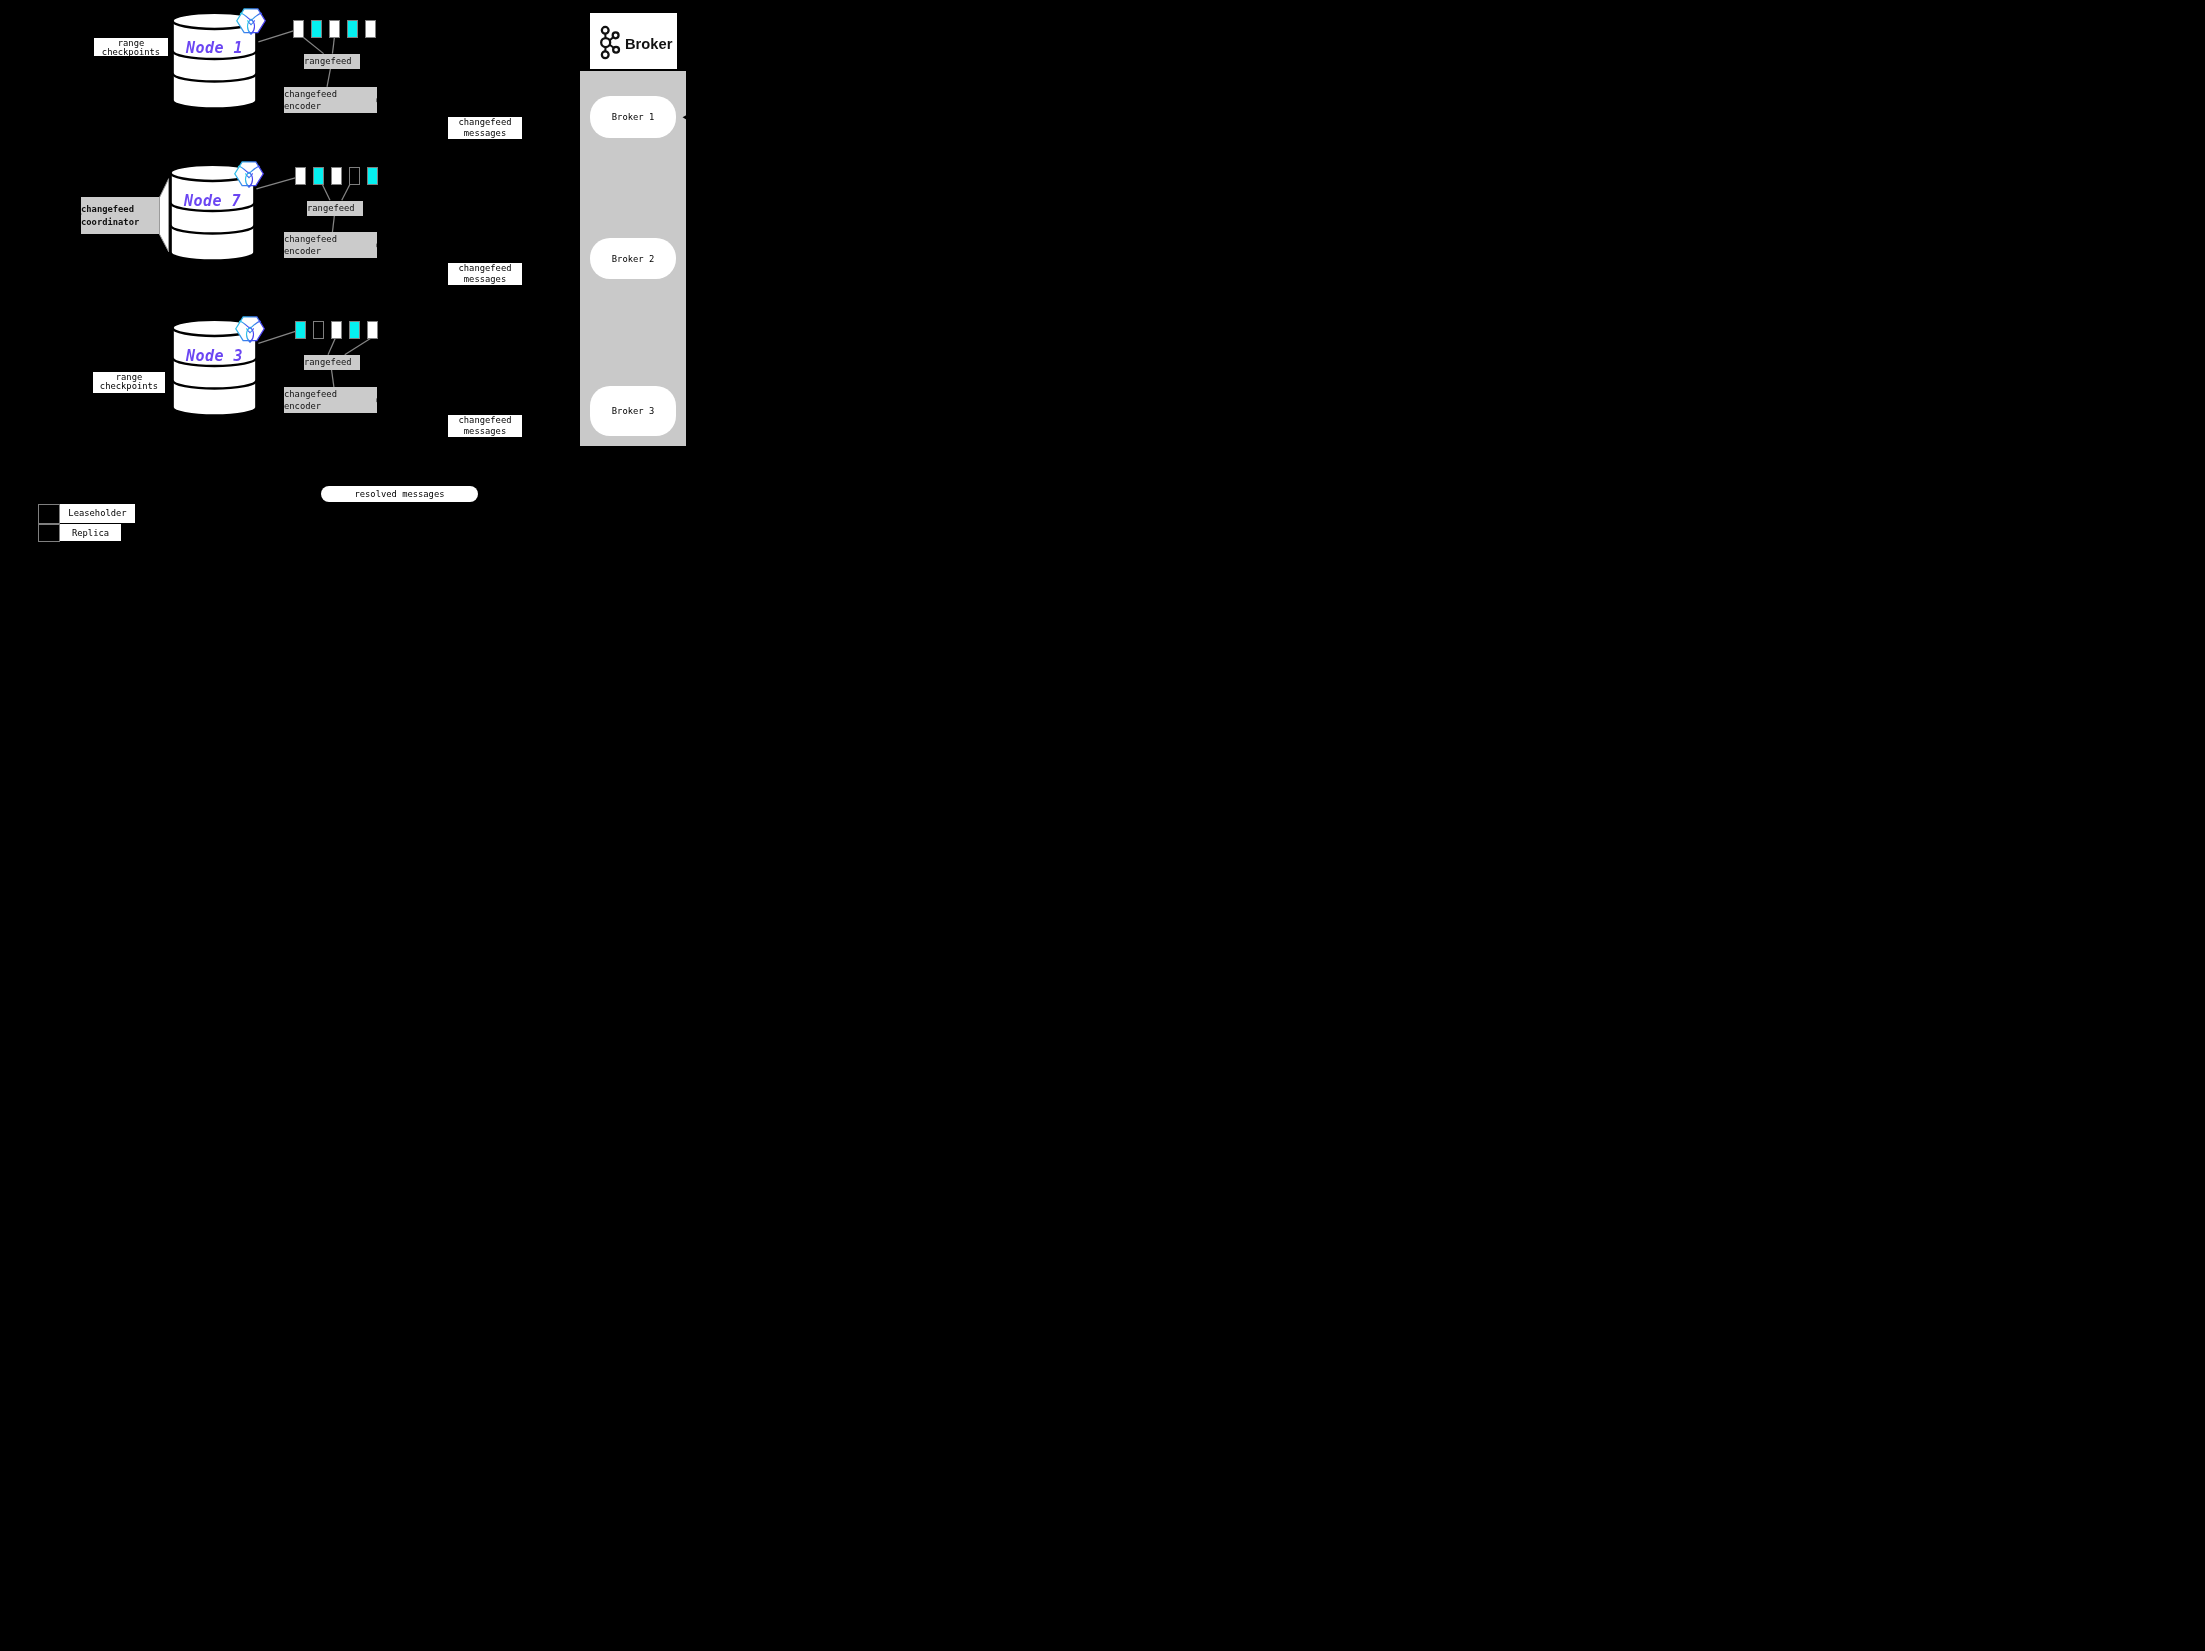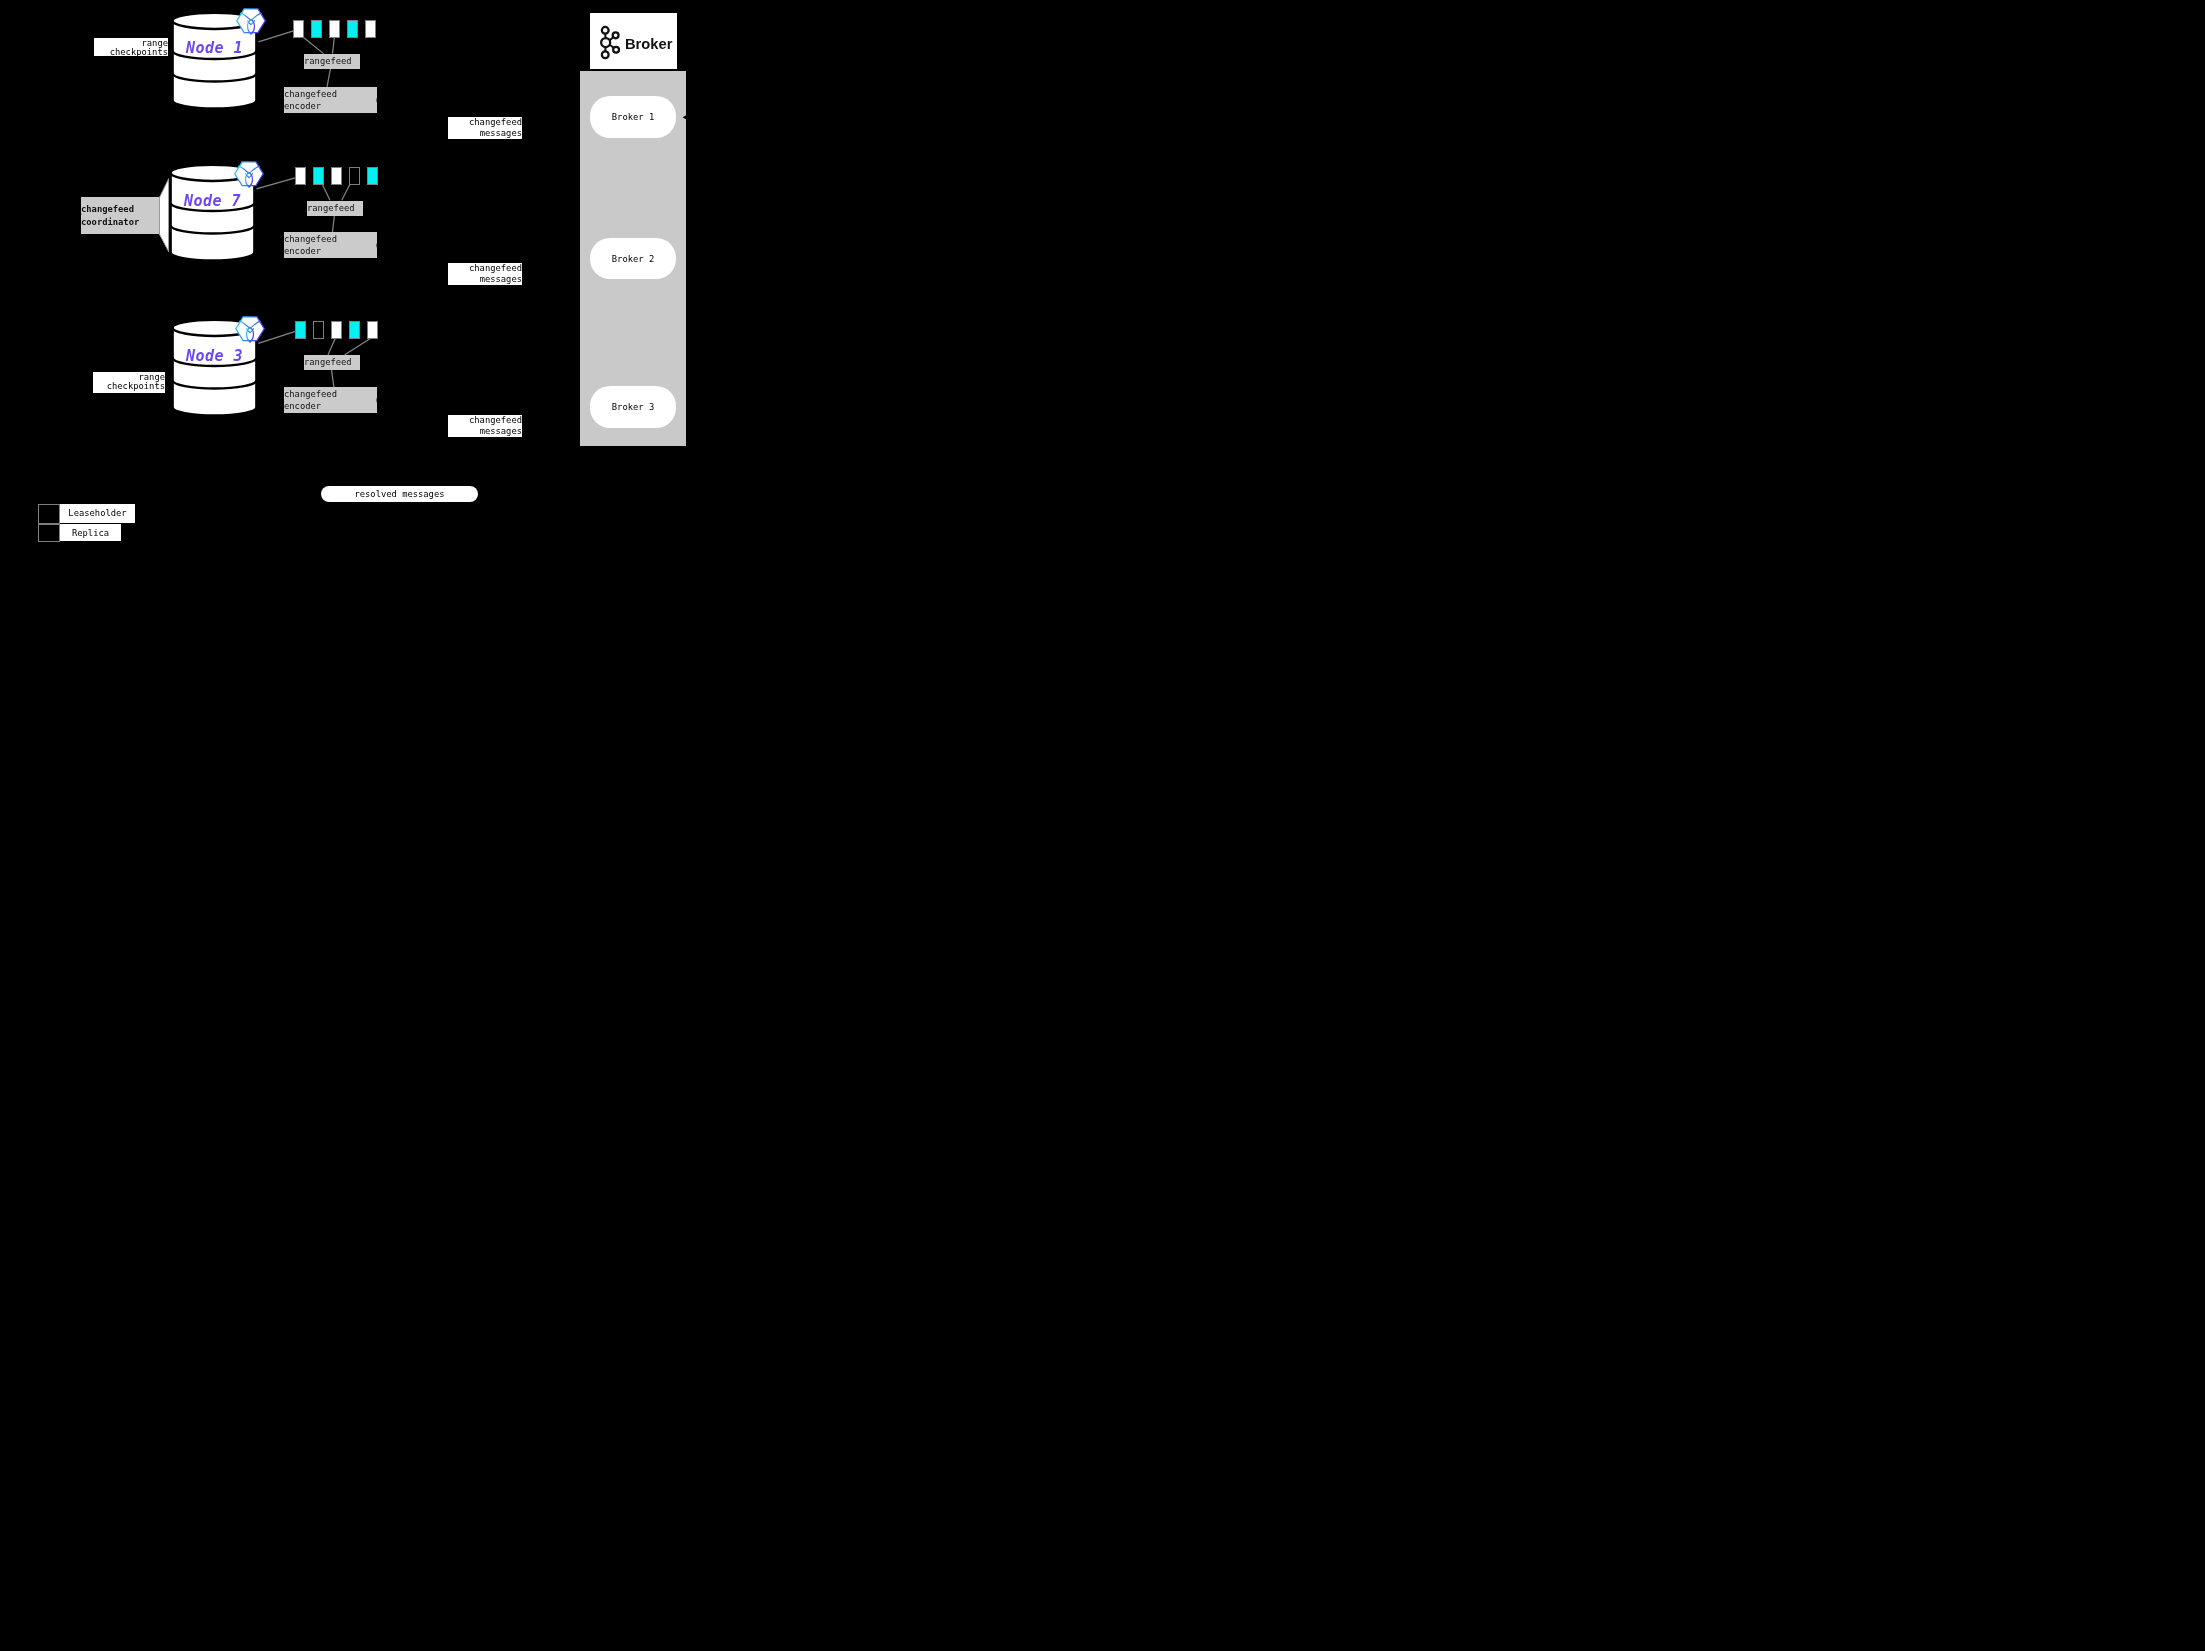--- a/index.html
+++ b/index.html
@@ -16,21 +16,21 @@
   .sq{position:absolute;width:11.3px;height:17.6px;border:1.2px solid var(--border-gray,#7f7f7f);
       box-sizing:border-box;background:transparent;z-index:2;}
   .sq.leaseholder{background:var(--leaseholder,#05f0f0);}
   .sq.replica{background:var(--replica,#fff);}
   .sq.empty{background:transparent;}
   .gray-box{position:absolute;background:var(--box-gray,#cbcbcb);color:#111;text-align:left;z-index:2;
       white-space:pre-line;}
   .rangefeed-box{width:56px;height:14.7px;font-size:8.8px;line-height:14.7px;}
   .encoder-box{width:93px;height:25.5px;font-size:8.8px;line-height:12.3px;padding-top:1px;box-sizing:border-box;}
   .coordinator-box{width:78px;height:37px;font-size:8.8px;font-weight:bold;line-height:12.3px;padding-top:6.4px;box-sizing:border-box;}
-  .white-box{position:absolute;background:#fff;color:#000;text-align:right;z-index:2;
+  .white-box{position:absolute;background:#fff;color:#000;text-align:center;z-index:2;
       white-space:pre-line;font-size:8.8px;overflow:hidden;}
   .checkpoints-1{left:94px;top:38px;width:74px;height:18px;line-height:9.6px;padding-top:0.5px;box-sizing:border-box;}
   .checkpoints-3{left:93px;top:372px;width:72px;height:20.6px;line-height:9.8px;padding-top:0.5px;box-sizing:border-box;}
   .messages{width:74px;height:22px;line-height:11px;}
   .kafka-logo-box{position:absolute;left:590px;top:13.2px;width:87px;height:56px;background:#fff;z-index:2;}
   .kafka-word{position:absolute;left:35px;top:22.6px;color:#111;
       font-family:"Liberation Sans","DejaVu Sans",sans-serif;font-weight:bold;font-size:14.7px;}
   .kafka-container{position:absolute;left:580px;top:71px;width:106px;height:375px;
       background:var(--kafka-gray,#c9c9c9);z-index:1;}
   .broker{position:absolute;left:590px;width:86px;background:#fff;border-radius:20px;z-index:2;
@@ -183,21 +183,21 @@
         <line x1="16.8" y1="48" x2="16" y2="57.5"></line>
         <line x1="25.5" y1="33.5" x2="33.5" y2="26.5"></line>
         <line x1="26" y1="43" x2="34.5" y2="49.5"></line>
       </g>
     </svg>
     <div class="kafka-word">Broker</div>
   </div>
   <div class="kafka-container"></div>
   <div class="broker" style="top:96px;height:42px">Broker 1</div>
   <div class="broker" style="top:238px;height:41px">Broker 2</div>
-  <div class="broker" style="top:386px;height:42px">Broker 3</div>
+  <div class="broker" style="top:386px;height:50px">Broker 3</div>
 
   <div class="resolved-pill">resolved messages</div>
 
   <div class="legend-swatch leaseholder" style="top:504px;height:19.6px"></div>
   <div class="legend-swatch replica" style="top:524px;height:18px"></div>
   <div class="legend-label" style="top:504px;width:75px;height:18.6px">Leaseholder</div>
   <div class="legend-label" style="top:524px;width:61px;height:17px">Replica</div>
 
   <svg class="layer arrow-layer" viewBox="0 0 1499 1123">
     <polygon points="167,436 159,431.5 159,440.5" fill="#000"></polygon>

